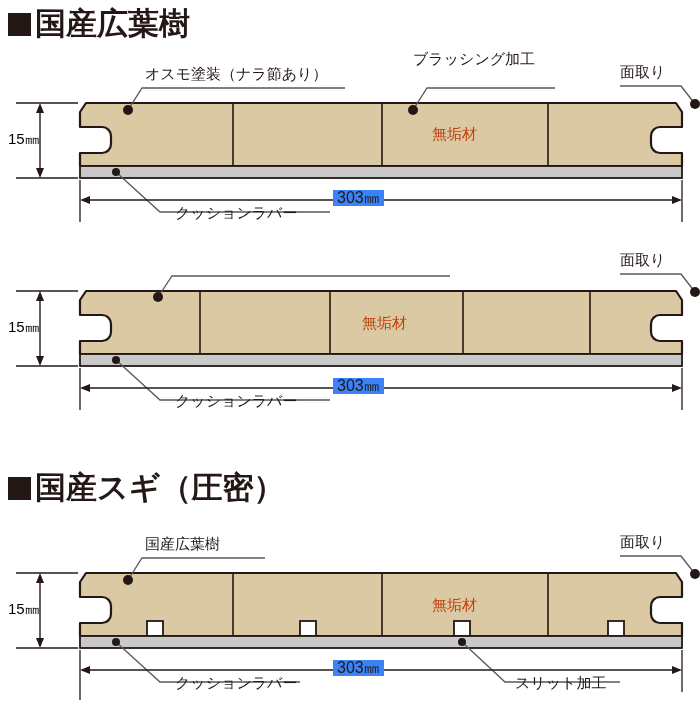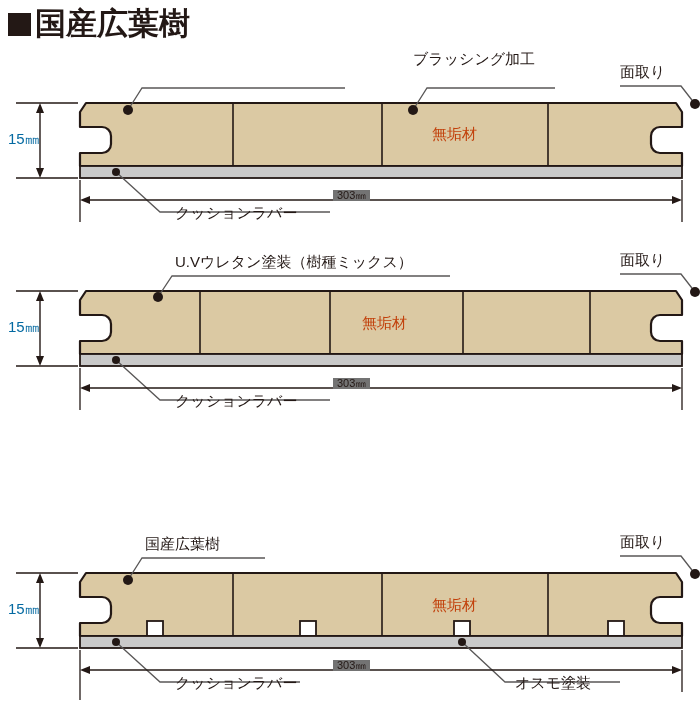--- a/index.html
+++ b/index.html
@@ -5,23 +5,23 @@
   html,body{margin:0;padding:0;background:#ffffff;}
   body{width:700px;height:705px;position:relative;overflow:hidden;
        font-family:"Liberation Sans","DejaVu Sans",sans-serif;color:#231815;}
   .stage{position:absolute;left:0;top:0;width:700px;height:705px;}
   .heading{position:absolute;font-size:31px;font-weight:bold;letter-spacing:0px;
            color:#231815;white-space:nowrap;line-height:1;}
   .heading .sq{display:inline-block;width:23px;height:23px;background:#231815;
                vertical-align:-2px;margin-right:4px;}
   svg{position:absolute;left:0;top:0;}
   .lbl{position:absolute;font-size:15px;color:#231815;white-space:nowrap;line-height:1;}
-  .dim-v{position:absolute;font-size:15px;color:#0369a1;white-space:nowrap;line-height:1;}
-  .dim-h{position:absolute;font-size:11px;color:#231815;white-space:nowrap;line-height:1;
-         background:#737373;padding:0 4px;}
+  .dim-v{position:absolute;font-size:15px;color:#000000;white-space:nowrap;line-height:1;}
+  .dim-h{position:absolute;font-size:16px;color:#231815;white-space:nowrap;line-height:1;
+         background:#3b82f6;padding:0 4px;}
   .mat{position:absolute;font-size:15px;color:#c2410c;white-space:nowrap;line-height:1;}
 </style>
 </head>
 <body>
 
 <div class="stage">
 
   <div class="heading" style="left:8px; top:8px;">
     <span class="sq"></span><span>国産広葉樹</span>
   </div>
@@ -130,36 +130,39 @@
     </g>
     <g stroke="#231815" stroke-width="1.3">
       <line x1="80" y1="650" x2="80" y2="700"></line>
       <line x1="682" y1="650" x2="682" y2="692"></line>
       <line x1="83" y1="670" x2="679" y2="670"></line>
       <path d="M80,670 L90,666 L90,674 Z" fill="#231815" stroke="none"></path>
       <path d="M682,670 L672,666 L672,674 Z" fill="#231815" stroke="none"></path>
     </g>
   </svg>
 
+  <div class="lbl" style="left:145px; top:66px;">オスモ塗装（ナラ節あり）</div>
   <div class="lbl" style="left:413px; top:51px;">ブラッシング加工</div>
   <div class="lbl" style="left:620px; top:64px;">面取り</div>
   <div class="mat" style="left:432px; top:126px;">無垢材</div>
   <div class="dim-v" style="left:8px; top:131px;">15㎜</div>
   <div class="dim-h" style="left:333px; top:190px;">303㎜</div>
   <div class="lbl" style="left:175px; top:205px;">クッションラバー</div>
 
-  <div class="lbl" style="left:175px; top:254px;">U.Vウレタン塗装（樹種ミックス）</div>
   <div class="lbl" style="left:620px; top:252px;">面取り</div>
   <div class="mat" style="left:362px; top:315px;">無垢材</div>
   <div class="dim-v" style="left:8px; top:319px;">15㎜</div>
   <div class="dim-h" style="left:333px; top:378px;">303㎜</div>
   <div class="lbl" style="left:175px; top:393px;">クッションラバー</div>
 
+  <div class="heading" style="left:8px; top:472px;">
+    <span class="sq"></span><span>国産スギ（圧密）</span>
+  </div>
 
   <div class="lbl" style="left:145px; top:536px;">国産広葉樹</div>
   <div class="lbl" style="left:620px; top:534px;">面取り</div>
   <div class="mat" style="left:432px; top:597px;">無垢材</div>
   <div class="dim-v" style="left:8px; top:601px;">15㎜</div>
   <div class="dim-h" style="left:333px; top:660px;">303㎜</div>
   <div class="lbl" style="left:175px; top:675px;">クッションラバー</div>
-  <div class="lbl" style="left:515px; top:675px;">オスモ塗装</div>
+  <div class="lbl" style="left:515px; top:675px;">スリット加工</div>
 
 </div>
 
 </body></html>

